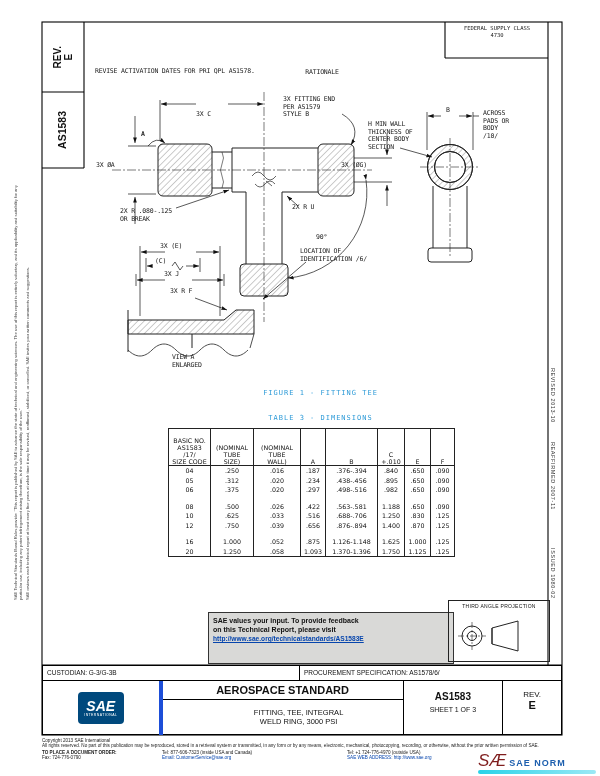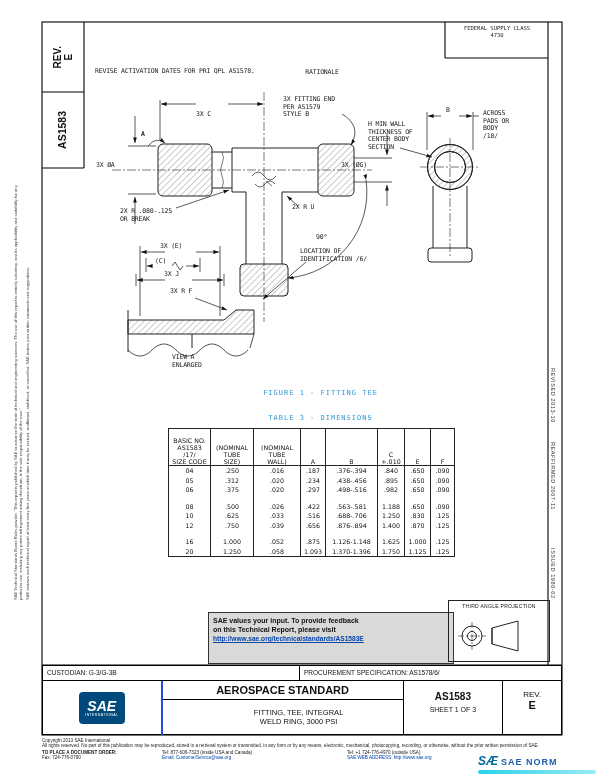--- a/index.html
+++ b/index.html
@@ -27,41 +27,41 @@
   #feedback{position:absolute;left:208px;top:612px;width:236px;height:44px;background:#d9d9d7;
        border:1px solid #333;font-size:7px;font-weight:bold;padding:3px 4px;line-height:9px;}
   #feedback a{color:#0645ad;text-decoration:underline;font-weight:bold;font-size:6.6px;}
   #proj-box{position:absolute;left:448px;top:600px;width:100px;height:60px;border:1px solid #222;}
   #proj-box .pt{font-size:5px;text-align:center;margin-top:2px;letter-spacing:0.3px;}
   #titleblock{position:absolute;left:42px;top:665px;width:520px;height:70px;border:1.4px solid #000;box-sizing:border-box;}
   .tb-row1{display:flex;height:15px;border-bottom:1px solid #000;box-sizing:border-box;}
   .tb-row1 div{font-size:6.5px;line-height:14px;padding-left:4px;box-sizing:border-box;}
   .tb-row2{display:flex;height:54px;}
   .cell{box-sizing:border-box;}
-  #logo-cell{width:120px;border-right:2px solid #1d4ed8;display:flex;align-items:center;justify-content:center;}
+  #logo-cell{width:120px;border-right:4px solid #1d4ed8;display:flex;align-items:center;justify-content:center;}
   #sae-logo{width:46px;height:32px;background:#00497d;border-radius:4px;color:#fff;
        display:flex;flex-direction:column;align-items:center;justify-content:center;}
   #sae-logo .big{font-style:italic;font-weight:bold;font-size:14px;line-height:14px;}
   #sae-logo .sub{font-size:3.5px;letter-spacing:0.4px;}
   #std-cell{width:242px;border-right:1px solid #000;text-align:center;}
   #std-cell .hd{font-weight:bold;font-size:11px;line-height:18px;border-bottom:1px solid #000;}
   #std-cell .tl{font-size:7.5px;line-height:9px;padding-top:8px;padding-left:32px;}
   #num-cell{width:100px;border-right:1px solid #000;text-align:center;}
   #num-cell .n{font-weight:bold;font-size:10px;padding-top:10px;}
   #num-cell .s{font-size:7px;padding-top:4px;}
   #rev-cell{width:58px;text-align:center;}
   #rev-cell .r{font-size:8px;padding-top:9px;}
   #rev-cell .v{font-weight:bold;font-size:11px;}
   #footer{position:absolute;left:42px;top:738px;width:520px;font-size:4.6px;line-height:5.4px;color:#222;}
   #footer .cols{display:flex;margin-top:1px;}
   #footer .c1{width:120px;} #footer .c2{width:185px;} #footer .c3{width:180px;}
   #footer a{color:#0645ad;text-decoration:none;}
   #watermark{position:absolute;right:4px;bottom:2px;width:118px;}
   #watermark .row{display:flex;align-items:baseline;gap:3px;}
-  #watermark .g{color:#0369a1;font-style:italic;font-weight:bold;font-size:12px;line-height:16px;}
+  #watermark .g{color:#7f1d1d;font-style:italic;font-weight:normal;font-size:17px;line-height:16px;}
   #watermark .n{color:#1d5fae;font-weight:bold;font-size:9px;letter-spacing:1px;}
   #watermark .bar{height:4px;background:linear-gradient(90deg,#29d3e8,#9be9f5);margin-top:1px;border-radius:2px;}
   #fsc{position:absolute;left:446px;top:25px;width:102px;text-align:center;
        font-family:"DejaVu Sans Mono",monospace;font-size:5.5px;line-height:7px;color:#222;}
 </style>
 </head>
 <body>
 
 <div id="page">
 

